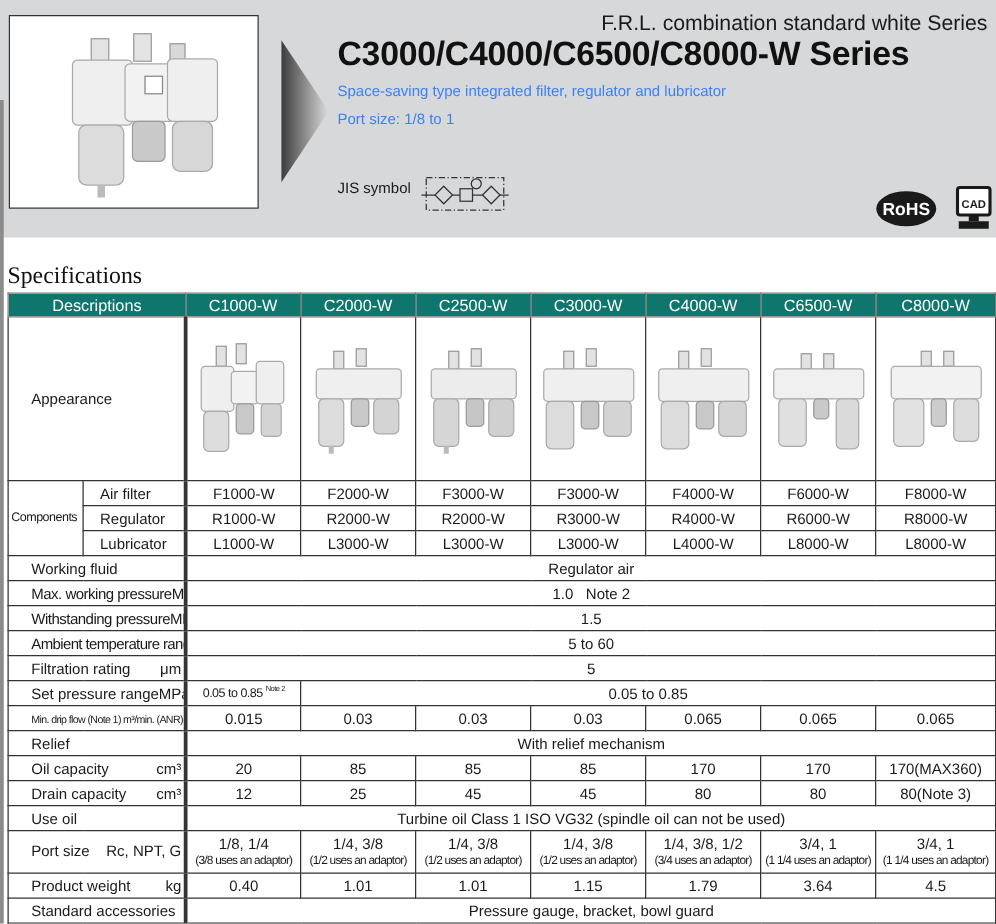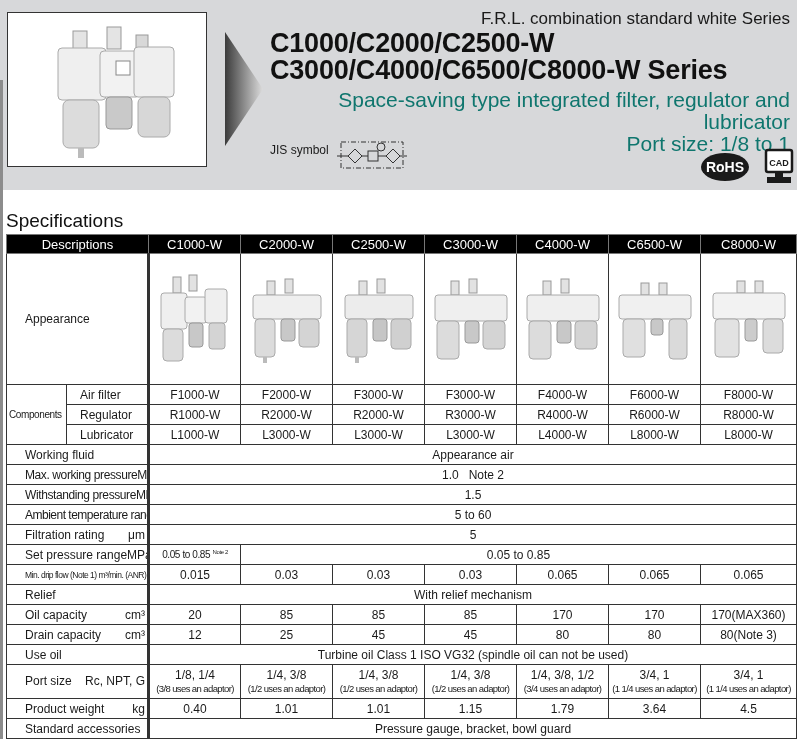--- a/index.html
+++ b/index.html
@@ -8,33 +8,33 @@
 
   .header-band { position: absolute; left: 0; top: 0; width: 797px; height: 190px; background: #d7d8da; }
   .left-rule { position: absolute; left: 0; top: 80px; width: 3px; height: 659px; background: #8c8c8c; }
 
   .hero-frame { position: absolute; left: 7px; top: 12px; width: 200px; height: 155px; background: #fff; border: 1.5px solid #333; }
   .arrow { position: absolute; left: 225px; top: 32px; width: 38px; height: 114px; }
 
   .title-block { position: absolute; left: 270px; top: 8px; width: 520px; }
   .subtitle { font-size: 17px; color: #1a1a1a; line-height: 22px; text-align: right; }
   .series-title { font-size: 27px; font-weight: bold; line-height: 27px; letter-spacing: -0.2px; color: #111; }
-  .desc { font-size: 21px; line-height: 22px; margin-top: 5px; color: #0f766e; text-align: right; }
+  .desc { font-size: 12px; line-height: 22px; margin-top: 5px; color: #3b82f6; }
   .jis-row { position: absolute; left: 270px; top: 140px; display: flex; align-items: flex-start; }
   .jis-label { font-size: 12px; margin-top: 3px; }
   .jis-sym { margin-left: 8px; }
 
   .rohs { position: absolute; left: 700px; top: 152px; width: 50px; height: 30px; }
   .cad { position: absolute; left: 764px; top: 148px; width: 30px; height: 38px; }
 
-  .spec-title { position: absolute; left: 6px; top: 210px; font-size: 19px; color: #111; }
+  .spec-title { position: absolute; left: 6px; top: 210px; font-size: 19px; color: #111; font-family: Liberation Serif, serif; }
 
   table.spec { position: absolute; left: 6px; top: 234px; width: 790px; border-collapse: collapse; table-layout: fixed; font-size: 12px; }
   table.spec td, table.spec th { border: 1px solid #333; text-align: center; vertical-align: middle; padding: 0 2px; white-space: nowrap; overflow: hidden; }
-  table.spec th { background: #000000; color: #fff; font-weight: normal; font-size: 13px; height: 19px; border-color: #777; }
+  table.spec th { background: #0f766e; color: #fff; font-weight: normal; font-size: 13px; height: 19px; border-color: #777; }
   table.spec td.lbl { text-align: left; padding-left: 18px; font-size: 12px; border-right: 3px solid #333; }
   table.spec td.lbl-sub { text-align: left; padding-left: 13px; font-size: 12px; border-right: 3px solid #333; }
   table.spec td.comp { text-align: left; padding-left: 2px; font-size: 10px; letter-spacing: -0.4px; border-right: 1.5px solid #333; }
   .lbl-flex { display: flex; justify-content: space-between; }
   .small { font-size: 10px; letter-spacing: -0.4px; }
   .xs { font-size: 9.5px; letter-spacing: -0.5px; }
   .sup { font-size: 6px; vertical-align: super; }
   td.span-cell { text-align: center; }
   tr.r19 td { height: 20px; }
   tr.rport td { height: 34px; line-height: 13px; }
@@ -70,21 +70,20 @@
     <linearGradient id="ag" x1="0" x2="1" y1="0" y2="0">
       <stop offset="0" stop-color="#3b3b3b"></stop>
       <stop offset="1" stop-color="#dcdcdc"></stop>
     </linearGradient>
   </defs>
   <polygon points="0,0 38,57 0,114" fill="url(#ag)"></polygon>
 </svg>
 
 <div class="title-block">
   <div class="subtitle">F.R.L. combination  standard white Series</div>
-  <div class="series-title">C1000/C2000/C2500-W</div>
   <div class="series-title">C3000/C4000/C6500/C8000-W Series</div>
   <div class="desc">Space-saving type integrated filter, regulator and lubricator</div>
   <div class="desc" style="margin-top:0">Port size: 1/8 to 1</div>
 </div>
 
 <div class="jis-row">
   <span class="jis-label">JIS symbol</span>
   <svg class="jis-sym" width="70" height="30" viewBox="0 0 70 30">
     <rect x="4" y="2" width="62" height="26" fill="none" stroke="#333" stroke-dasharray="5,2,1,2" stroke-width="1"></rect>
     <line x1="0" y1="16" x2="70" y2="16" stroke="#333"></line>
@@ -237,21 +236,21 @@
     <td>L3000-W</td>
     <td>L3000-W</td>
     <td>L3000-W</td>
     <td>L4000-W</td>
     <td>L8000-W</td>
     <td>L8000-W</td>
   </tr>
 
   <tr class="r19">
     <td colspan="2" class="lbl">Working fluid</td>
-    <td colspan="7" class="span-cell">Appearance air</td>
+    <td colspan="7" class="span-cell">Regulator air</td>
   </tr>
   <tr class="r19">
     <td colspan="2" class="lbl small">
           <div class="lbl-flex">
             <span>Max. working pressure</span>
             <span>MPa</span>
           </div>
         </td>
     <td colspan="7" class="span-cell" style="white-space:pre">1.0   Note 2</td>
   </tr>

